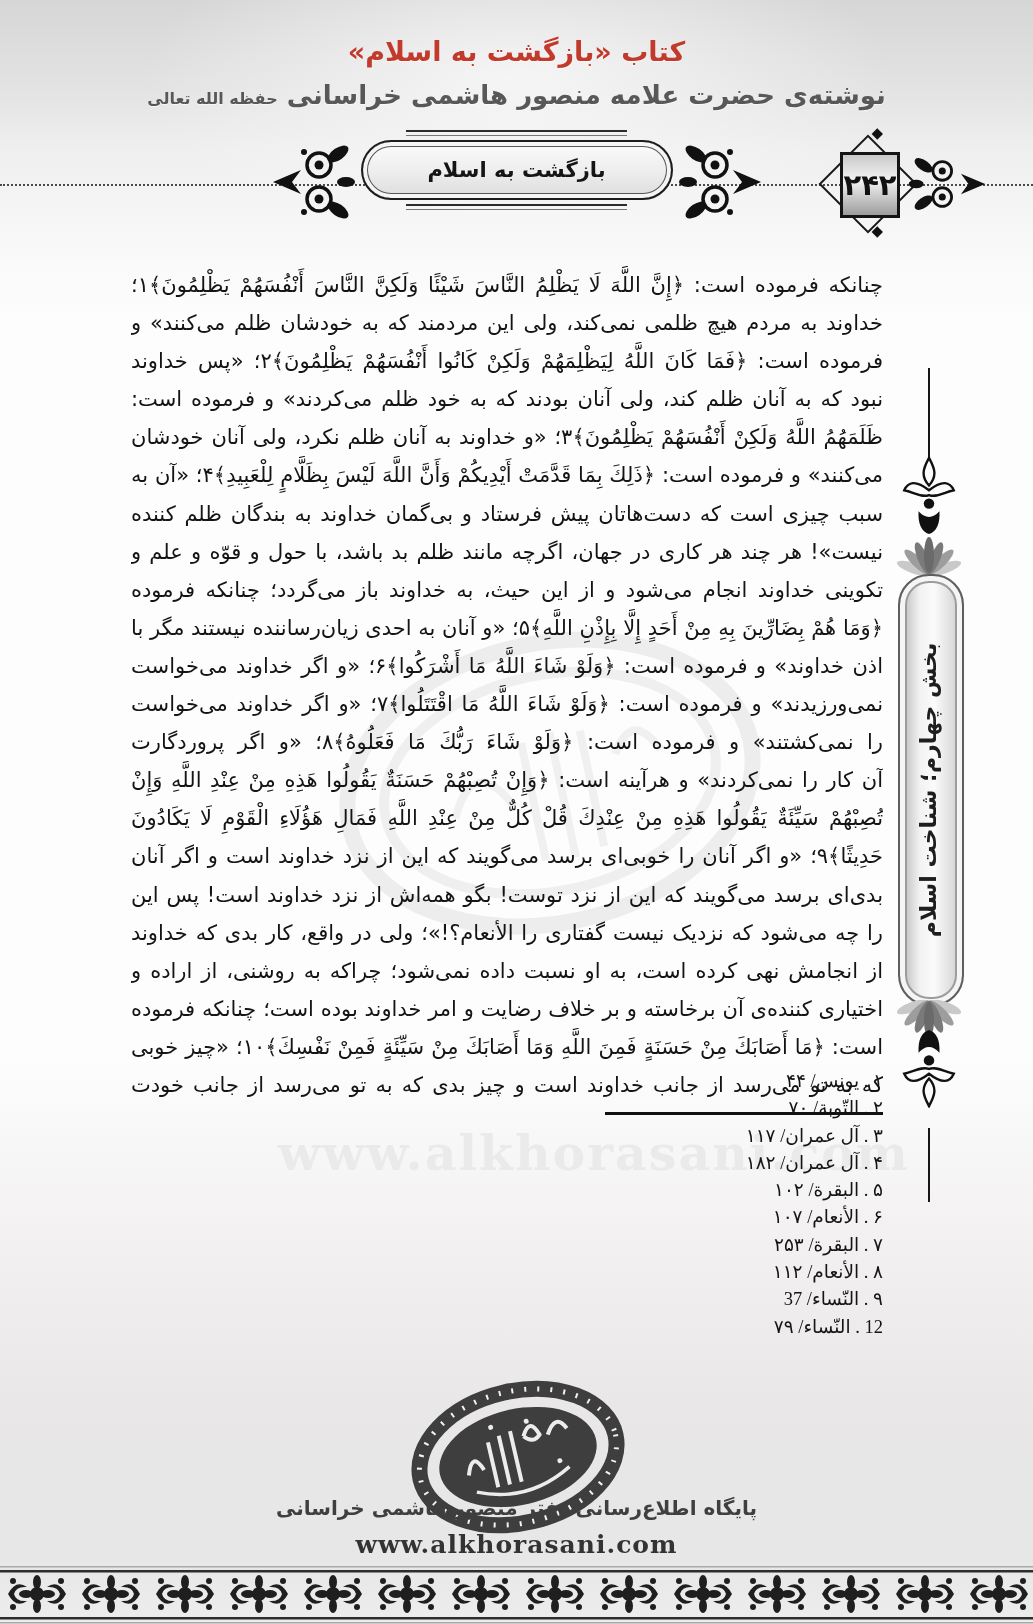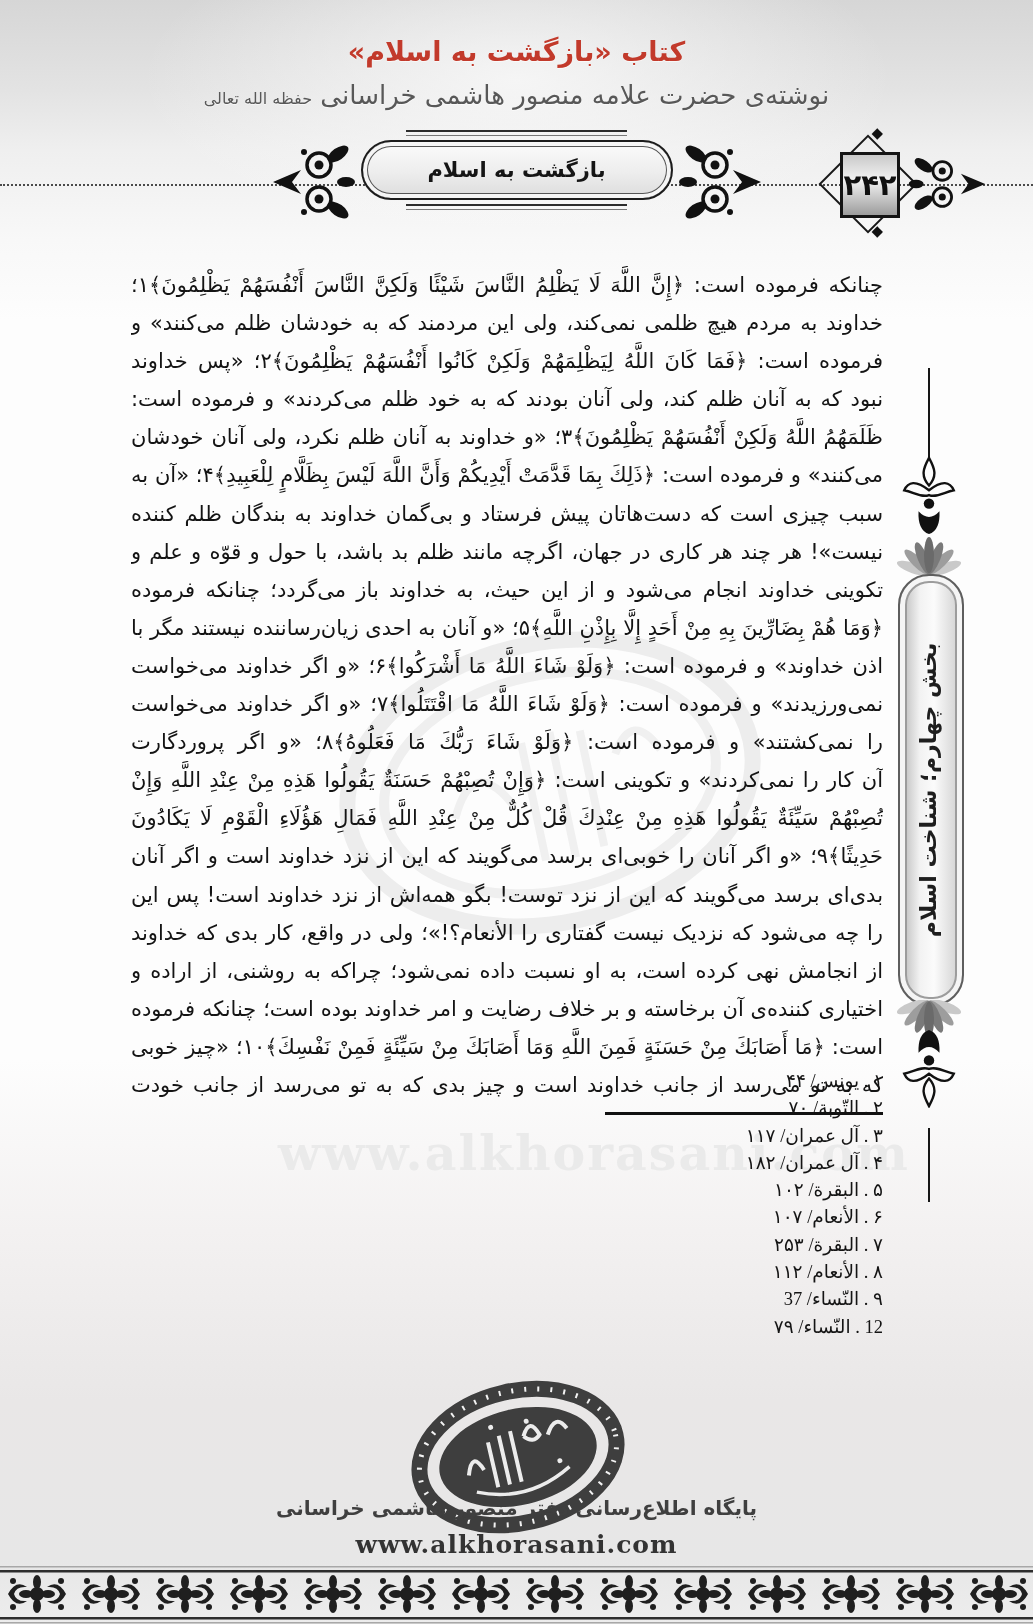--- a/index.html
+++ b/index.html
@@ -22,21 +22,21 @@
   
   .book-title{
     position:absolute;top:36px;left:0;right:0;
     text-align:center;direction:rtl;
     font-size:27px;font-weight:bold;color:#c23a2b;
     text-shadow:0 1px 0 rgba(255,255,255,.6);
   }
   .author-line{
     position:absolute;top:80px;left:0;right:0;
     text-align:center;direction:rtl;
-    font-size:26px;font-weight:normal;color:#585858;
+    font-size:26px;font-weight:bold;color:#585858;
     text-shadow:0 1px 0 rgba(255,255,255,.6);
   }
   .author-line .honorific{font-size:16px;}
   
   .dotted-rule{
     position:absolute;top:184px;left:0;width:100%;
     border-top:2px dotted #4a4a4a;height:0;
   }
   .cartouche-group{
     position:absolute;top:140px;left:50%;transform:translateX(-50%);
@@ -214,21 +214,21 @@
     <div class="bline">نبود که به آنان ظلم کند، ولی آنان بودند که به خود ظلم می‌کردند» و فرموده است: ﴿وَمَا</div>
     <div class="bline">ظَلَمَهُمُ اللَّهُ وَلَكِنْ أَنْفُسَهُمْ يَظْلِمُونَ﴾۳؛ «و خداوند به آنان ظلم نکرد، ولی آنان خودشان ظلم</div>
     <div class="bline">می‌کنند» و فرموده است: ﴿ذَلِكَ بِمَا قَدَّمَتْ أَيْدِيكُمْ وَأَنَّ اللَّهَ لَيْسَ بِظَلَّامٍ لِلْعَبِيدِ﴾۴؛ «آن به</div>
     <div class="bline">سبب چیزی است که دست‌هاتان پیش فرستاد و بی‌گمان خداوند به بندگان ظلم کننده</div>
     <div class="bline">نیست»! هر چند هر کاری در جهان، اگرچه مانند ظلم بد باشد، با حول و قوّه و علم و اذن</div>
     <div class="bline">تکوینی خداوند انجام می‌شود و از این حیث، به خداوند باز می‌گردد؛ چنانکه فرموده است:</div>
     <div class="bline">﴿وَمَا هُمْ بِضَارِّينَ بِهِ مِنْ أَحَدٍ إِلَّا بِإِذْنِ اللَّهِ﴾۵؛ «و آنان به احدی زیان‌رساننده نیستند مگر با</div>
     <div class="bline">اذن خداوند» و فرموده است: ﴿وَلَوْ شَاءَ اللَّهُ مَا أَشْرَكُوا﴾۶؛ «و اگر خداوند می‌خواست شرک</div>
     <div class="bline">نمی‌ورزیدند» و فرموده است: ﴿وَلَوْ شَاءَ اللَّهُ مَا اقْتَتَلُوا﴾۷؛ «و اگر خداوند می‌خواست یکدیگر</div>
     <div class="bline">را نمی‌کشتند» و فرموده است: ﴿وَلَوْ شَاءَ رَبُّكَ مَا فَعَلُوهُ﴾۸؛ «و اگر پروردگارت می‌خواست</div>
-    <div class="bline">آن کار را نمی‌کردند» و تکوینی است: ﴿وَإِنْ تُصِبْهُمْ حَسَنَةٌ يَقُولُوا هَذِهِ مِنْ عِنْدِ اللَّهِ وَإِنْ</div>
+    <div class="bline">آن کار را نمی‌کردند» و هرآینه است: ﴿وَإِنْ تُصِبْهُمْ حَسَنَةٌ يَقُولُوا هَذِهِ مِنْ عِنْدِ اللَّهِ وَإِنْ</div>
     <div class="bline">تُصِبْهُمْ سَيِّئَةٌ يَقُولُوا هَذِهِ مِنْ عِنْدِكَ قُلْ كُلٌّ مِنْ عِنْدِ اللَّهِ فَمَالِ هَؤُلَاءِ الْقَوْمِ لَا يَكَادُونَ يَفْقَهُونَ</div>
     <div class="bline">حَدِيثًا﴾۹؛ «و اگر آنان را خوبی‌ای برسد می‌گویند که این از نزد خداوند است و اگر آنان را</div>
     <div class="bline">بدی‌ای برسد می‌گویند که این از نزد توست! بگو همه‌اش از نزد خداوند است! پس این گروه</div>
     <div class="bline">را چه می‌شود که نزدیک نیست گفتاری را الأنعام؟!»؛ ولی در واقع، کار بدی که خداوند</div>
     <div class="bline">از انجامش نهی کرده است، به او نسبت داده نمی‌شود؛ چراکه به روشنی، از اراده و اقدام</div>
     <div class="bline">اختیاری کننده‌ی آن برخاسته و بر خلاف رضایت و امر خداوند بوده است؛ چنانکه فرموده</div>
     <div class="bline">است: ﴿مَا أَصَابَكَ مِنْ حَسَنَةٍ فَمِنَ اللَّهِ وَمَا أَصَابَكَ مِنْ سَيِّئَةٍ فَمِنْ نَفْسِكَ﴾۱۰؛ «چیز خوبی</div>
     <div class="bline">که به تو می‌رسد از جانب خداوند است و چیز بدی که به تو می‌رسد از جانب خودت است»</div>
   </div>
 

